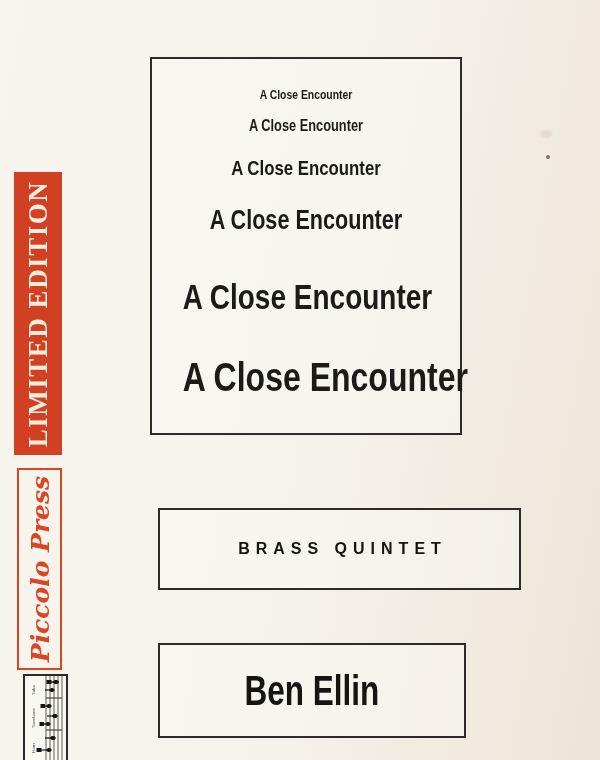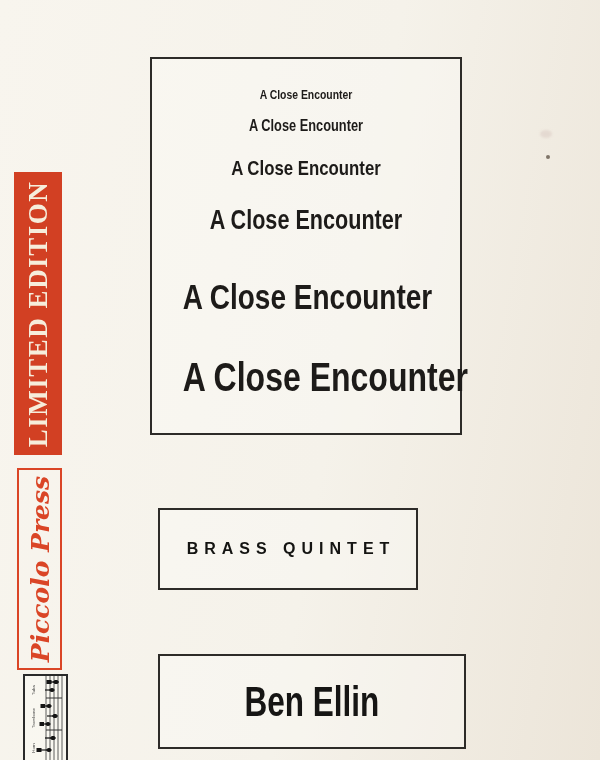--- a/index.html
+++ b/index.html
@@ -26,36 +26,35 @@
     letter-spacing:0px;
   }
   .tl1{top:29px;font-size:13px;}
   .tl2{top:59px;font-size:16px;}
   .tl3{top:98px;font-size:21px;}
   .tl4{top:148px;font-size:27px;}
   .tl5{top:220px;font-size:35px;}
   .tl6{top:298px;font-size:40px;}
   
   .ensemble-box{
-    position:absolute;left:158px;top:508px;width:260px;height:82px;
+    position:absolute;left:158px;top:508px;width:363px;height:82px;
     border:2px solid #2d2b28;box-sizing:border-box;
     display:flex;align-items:center;justify-content:center;
     background:rgba(253,252,248,.35);
   }
   .ensemble-box span{
     font-size:16px;font-weight:800;color:#141412;
     letter-spacing:6px;padding-left:6px;white-space:nowrap;
   }
   
   .composer-box{
     position:absolute;left:158px;top:643px;width:308px;height:95px;
     border:2px solid #2d2b28;box-sizing:border-box;
     display:flex;align-items:center;justify-content:center;
     background:rgba(253,252,248,.35);
-    margin-top:11px;
   }
   .composer-box span{
     display:inline-block;font-size:42px;font-weight:bold;color:#161514;
     transform:scaleX(.75);white-space:nowrap;
   }
   
   .banner{
     position:absolute;left:14px;top:172px;width:48px;height:283px;
     background:#d24023;
   }

